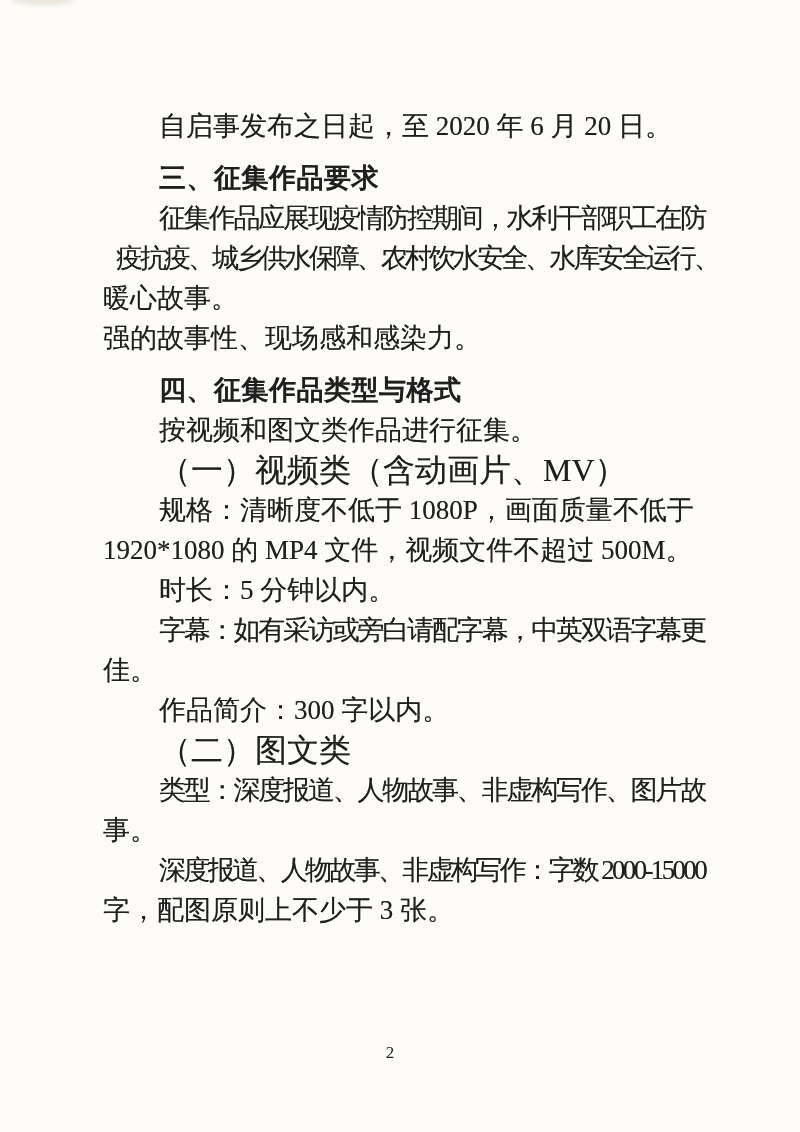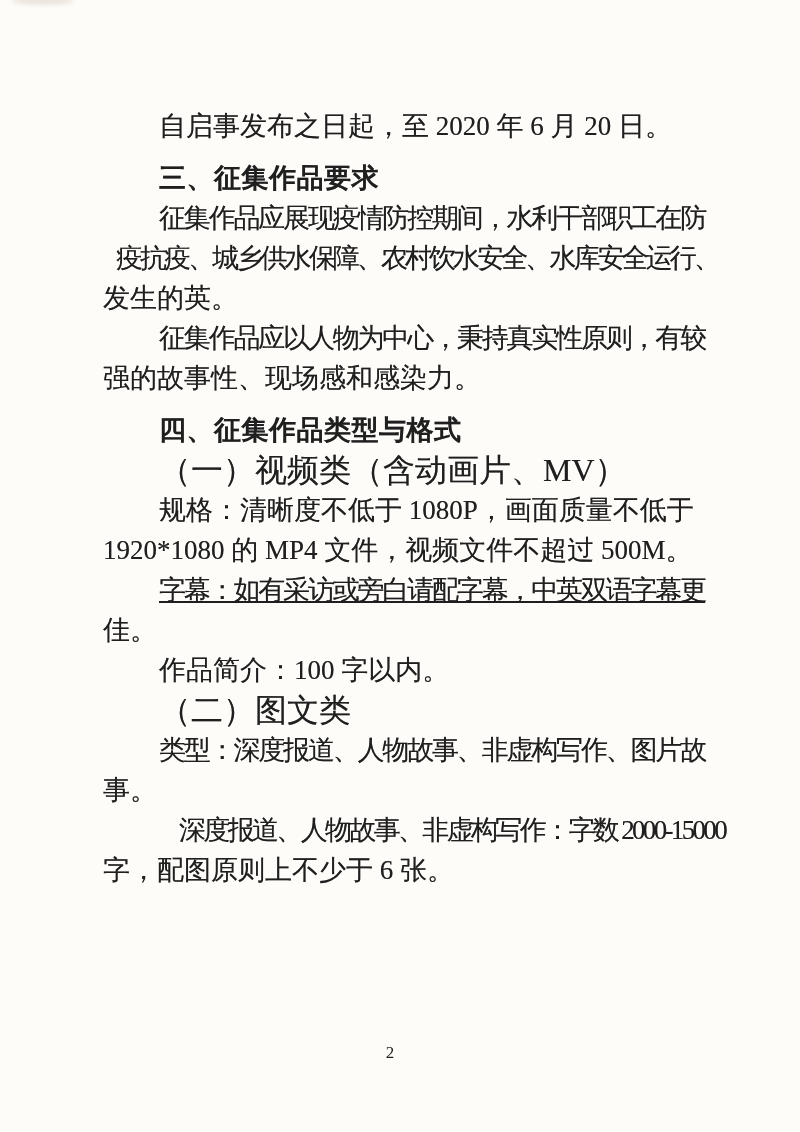--- a/index.html
+++ b/index.html
@@ -66,30 +66,31 @@
 </head>
 <body>
 
 <div class="page">
   <div class="smudge"></div>
   <div class="content">
       <div class="line body indent"><span>自启事发布之日起，至 2020 年 6 月 20 日。</span></div>
       <div class="line heading indent"><span>三、征集作品要求</span></div>
       <div class="line body indent fill"><span style="letter-spacing: -2.18182px;">征集作品应展现疫情防控期间，水利干部职工在防</span></div>
       <div class="line body fill"><span style="letter-spacing: -2.92px; margin-left: 13px;">疫抗疫、城乡供水保障、农村饮水安全、水库安全运行、</span></div>
-      <div class="line body"><span>发生的英。</span></div>
-      <div class="line body indent fill"><span style="letter-spacing: -2.18182px;">征集作品应以人物为中心，秉持真实性原则，有较</span></div>
+      <div class="line body"><span>暖心故事。</span></div>
       <div class="line body"><span>强的故事性、现场感和感染力。</span></div>
       <div class="line heading indent"><span>四、征集作品类型与格式</span></div>
+      <div class="line body indent"><span>按视频和图文类作品进行征集。</span></div>
       <div class="line kaiti indent"><span>（一）视频类（含动画片、MV）</span></div>
       <div class="line body indent"><span>规格：清晰度不低于 1080P，画面质量不低于</span></div>
       <div class="line body"><span>1920*1080 的 MP4 文件，视频文件不超过 500M。</span></div>
-      <div class="line body indent fill"><span style="letter-spacing: -2.18182px; text-decoration: underline;">字幕：如有采访或旁白请配字幕，中英双语字幕更</span></div>
+      <div class="line body indent"><span>时长：5 分钟以内。</span></div>
+      <div class="line body indent fill"><span style="letter-spacing: -2.18182px;">字幕：如有采访或旁白请配字幕，中英双语字幕更</span></div>
       <div class="line body"><span>佳。</span></div>
-      <div class="line body indent"><span>作品简介：100 字以内。</span></div>
+      <div class="line body indent"><span>作品简介：300 字以内。</span></div>
       <div class="line kaiti indent"><span>（二）图文类</span></div>
       <div class="line body indent fill"><span style="letter-spacing: -2.18182px;">类型：深度报道、人物故事、非虚构写作、图片故</span></div>
       <div class="line body"><span>事。</span></div>
-      <div class="line body indent fill"><span style="letter-spacing: -2.66379px; margin-left: 20px;">深度报道、人物故事、非虚构写作：字数 2000-15000</span></div>
-      <div class="line body"><span>字，配图原则上不少于 6 张。</span></div>
+      <div class="line body indent fill"><span style="letter-spacing: -2.66379px;">深度报道、人物故事、非虚构写作：字数 2000-15000</span></div>
+      <div class="line body"><span>字，配图原则上不少于 3 张。</span></div>
     </div>
   <div class="footer">2</div>
 </div>
 
 </body></html>

